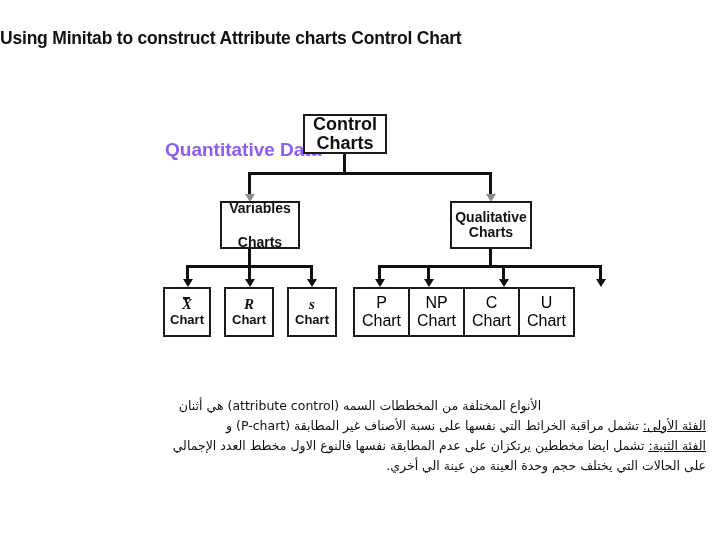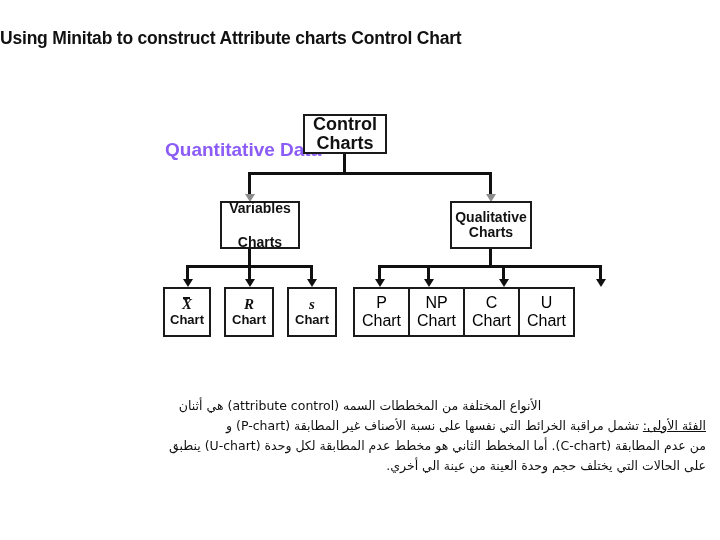--- a/index.html
+++ b/index.html
@@ -268,17 +268,17 @@
   </div>
 </div>
 
 <div class="body-text">
 
   <p class="l-center"><span>الأنواع المختلفة من المخططات السمه (</span><span class="ltr">attribute control</span><span>) هي أثنان</span></p>
 
   <p><u>الفئة الأولى:</u><span> تشمل مراقبة الخرائط التي نفسها على نسبة الأصناف غير المطابقة (</span><span class="ltr">P-chart</span><span>) و</span></p>
 
 
-
-  <p><span>من عدم المطابقة (</span><span class="ltr">C-chart</span><span>). أما المخطط الثاني هو مخطط عدم المطابقة لكل وحدة (</span><span class="ltr">U-chart</span><span>) ينطبق</span></p>
+  <p><u>الفئة الثنية:</u><span> تشمل ايضا مخططين يرتكزان على عدم المطابقة نفسها فالنوع الاول مخطط العدد الإجمالي</span></p>
+
 
   <p class="l-last">على الحالات التي يختلف حجم وحدة العينة من عينة الي أخري.</p>
 </div>
 
 </body></html>

